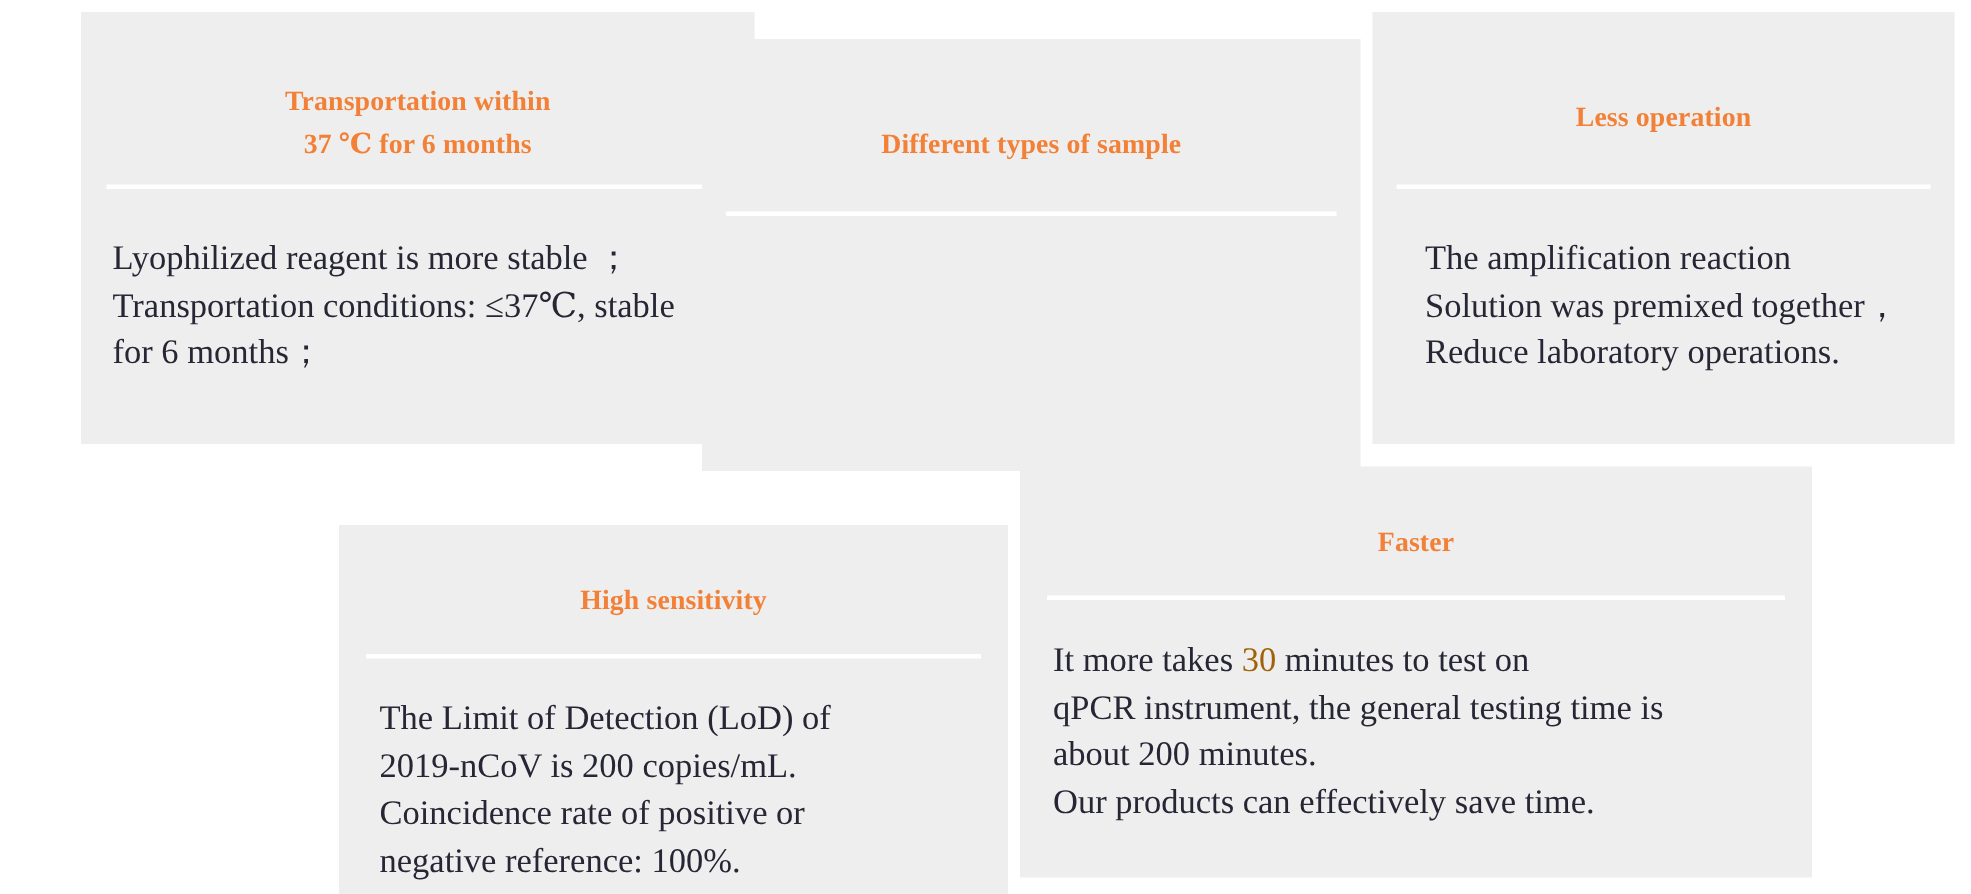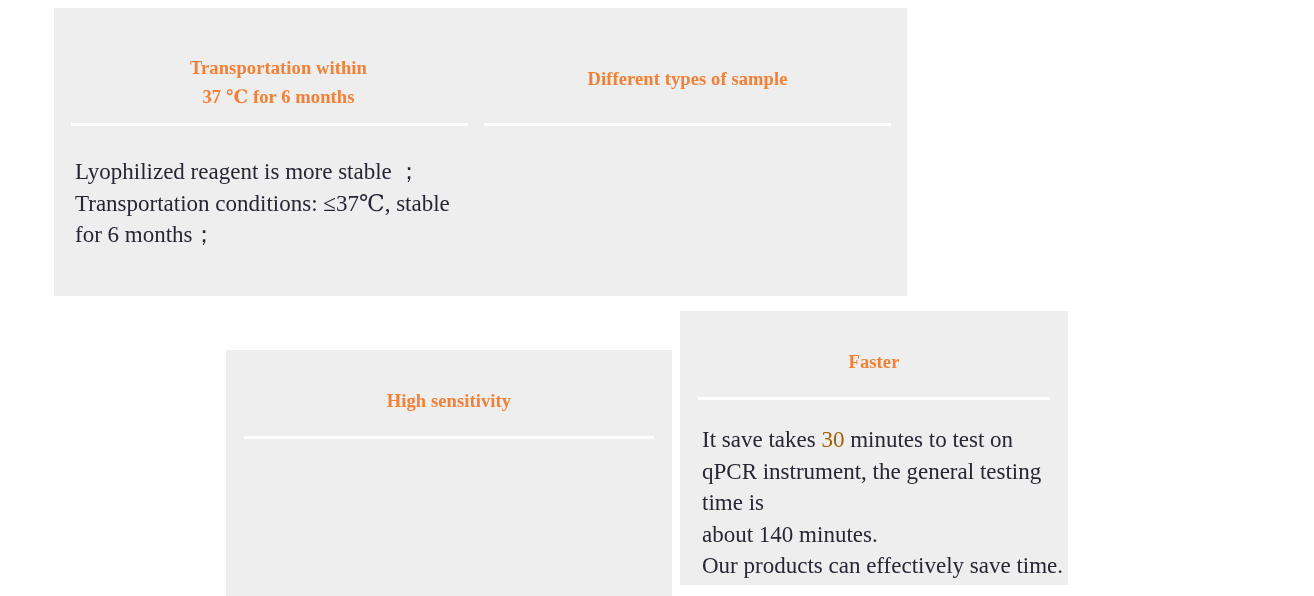--- a/index.html
+++ b/index.html
@@ -51,25 +51,25 @@
     line-height: 1.37;
     white-space: pre-line;
     text-align: left;
   }
   .hl-red {
     color: #a16207;
   }
 
   
   #card-transport { left: 11px;  top: 8px;   width: 449px; height: 288px; margin-left: 43px; }
-  #card-sample    { left: 468px; top: 8px;   width: 439px; height: 288px; }
+  #card-sample    { left: 468px; top: 26px;   width: 439px; height: 288px; }
   #card-operation { left: 915px; top: 8px;   width: 388px; height: 288px; }
   
   #card-sensitivity { left: 226px; top: 311px; width: 446px; height: 274px; margin-top: 39px; }
-  #card-faster      { left: 680px; top: 311px; width: 388px; height: 274px; }
+  #card-faster      { left: 680px; top: 311px; width: 528px; height: 274px; }
 
   #card-transport .card-title   { padding-top: 46px; }
   #card-sample .card-title      { padding-top: 57px; }
   #card-operation .card-title   { padding-top: 57px; }
   #card-sensitivity .card-title { padding-top: 37px; }
   #card-faster .card-title      { padding-top: 37px; }
 
   #card-transport .card-divider   { top: 115px; left: 17px;  right: 17px; }
   #card-sample .card-divider      { top: 115px; left: 16px;  right: 16px; }
   #card-operation .card-divider   { top: 115px; left: 16px;  right: 16px; }
@@ -94,28 +94,39 @@
     <div class="card-body">Lyophilized reagent is more stable ；
 Transportation conditions: ≤37℃, stable
  for 6 months；</div>
   </div>
 
   <div class="card" id="card-sample">
     <div class="card-title">Different types of sample</div>
     <div class="card-divider"></div>
   </div>
 
+  <div class="card" id="card-operation">
+    <div class="card-title">Less operation</div>
+    <div class="card-divider"></div>
+    <div class="card-body">The amplification reaction
+Solution was premixed together，
+Reduce laboratory operations.</div>
+  </div>
 
   <div class="card" id="card-sensitivity">
     <div class="card-title">High sensitivity</div>
     <div class="card-divider"></div>
+    <div class="card-body">The Limit of Detection (LoD) of
+2019-nCoV is 200 copies/mL.
+Coincidence rate of positive or
+negative reference: 100%.</div>
   </div>
 
   <div class="card" id="card-faster">
     <div class="card-title">Faster</div>
     <div class="card-divider"></div>
-    <div class="card-body"><span>It save takes </span><span class="hl-red">30</span><span> minutes to test on
+    <div class="card-body"><span>It more takes </span><span class="hl-red">30</span><span> minutes to test on
 qPCR instrument, the general testing time  is
-about 140 minutes.
+about 200 minutes.
 Our products can effectively save time.</span></div>
   </div>
 
 </div>
 
 </body></html>

